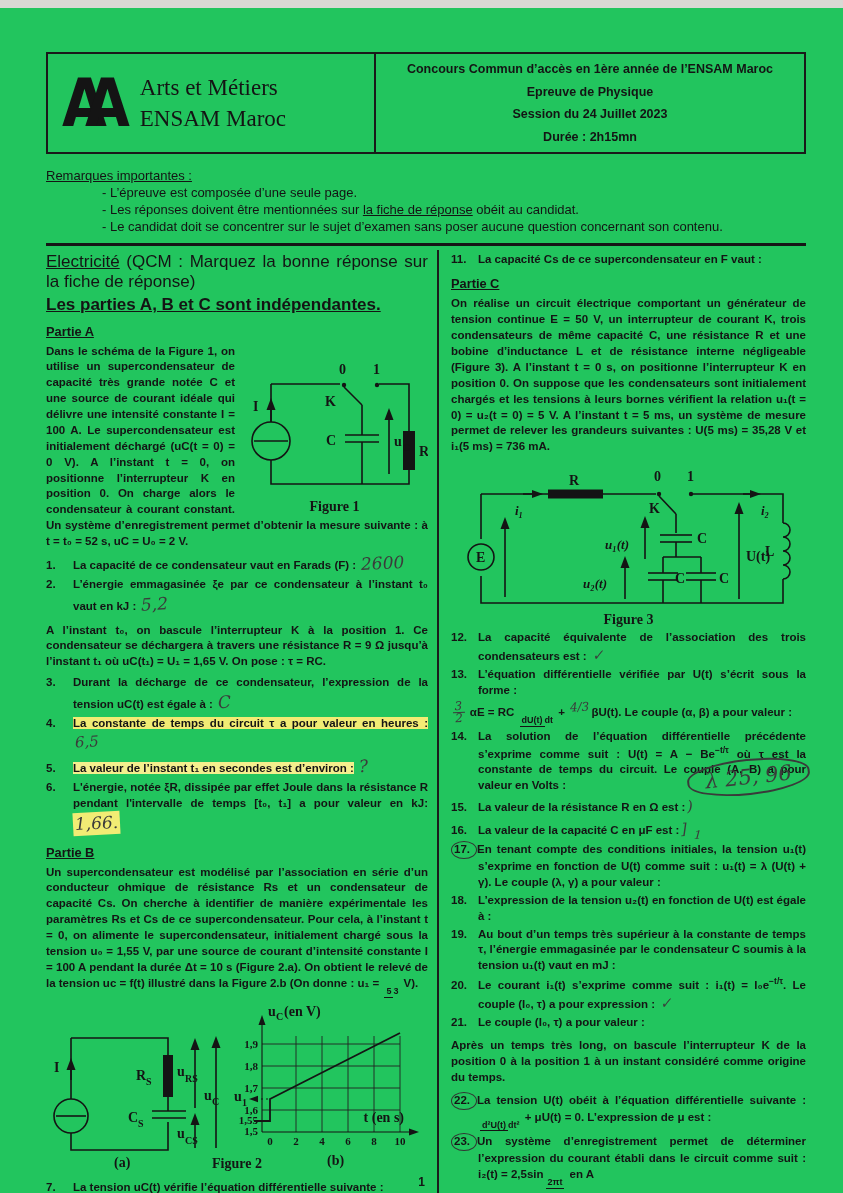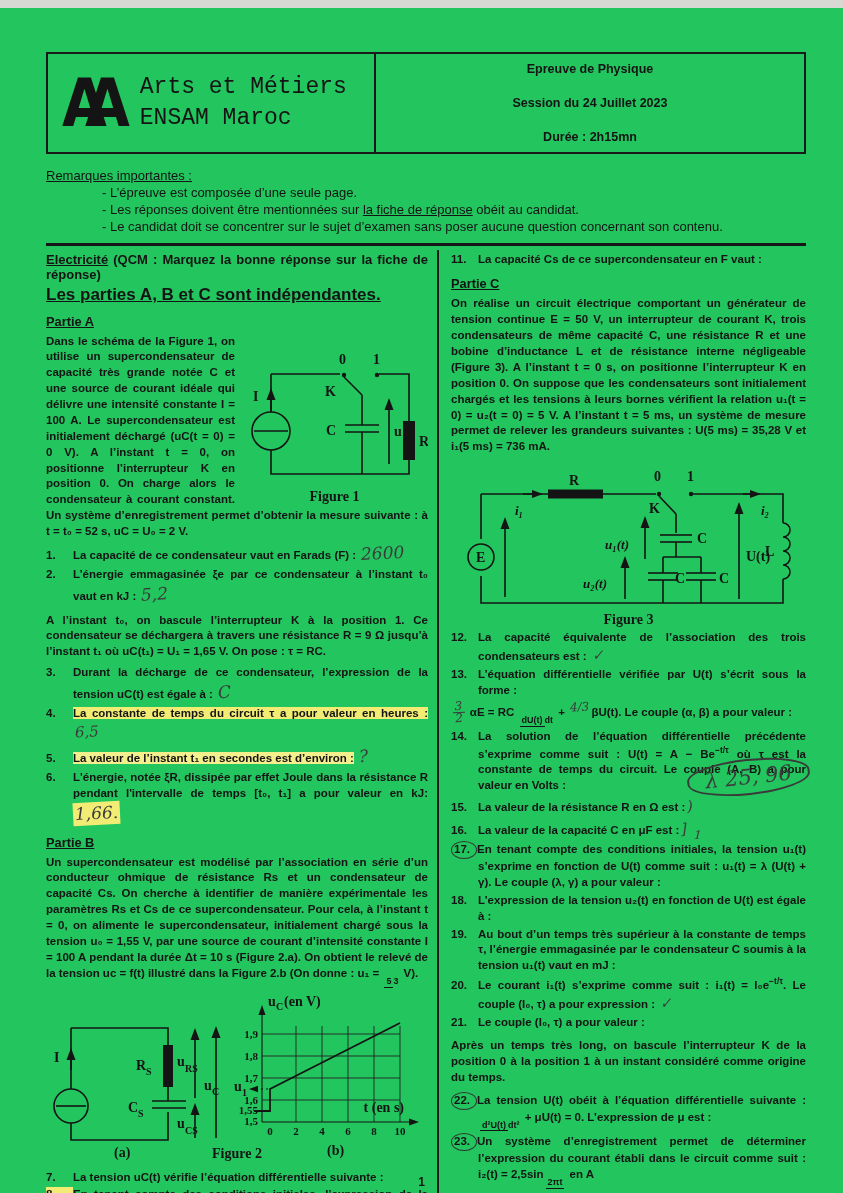--- a/index.html
+++ b/index.html
@@ -5,38 +5,38 @@
   html,body{margin:0;padding:0;background:#d9d9d4;}
   .page{position:relative;width:843px;height:1193px;background:#22c55e;margin:8px auto;
         font-family:"Liberation Sans",sans-serif;color:#141414;overflow:hidden;}
   .content{position:absolute;left:46px;top:44px;width:760px;}
 
   
   .header-box{display:flex;border:2px solid #1a1a1a;height:98px;}
   .logo-cell{width:312px;border-right:2px solid #1a1a1a;display:flex;align-items:center;gap:8px;padding-left:14px;}
   .logo-mark{font-family:"DejaVu Sans",sans-serif;font-weight:bold;font-size:58px;letter-spacing:-22px;
              line-height:.9;padding-right:24px;transform:scaleY(1.15);}
-  .logo-text{font-family:Liberation Mono, monospace;font-size:23px;line-height:1.35;}
+  .logo-text{font-family:Liberation Serif, serif;font-size:23px;line-height:1.35;}
   .head-cell{flex:1;display:flex;flex-direction:column;justify-content:space-between;text-align:center;
              font-weight:700;font-size:12.5px;padding:8px 4px;}
 
   
   .remarks{margin-top:13px;font-size:13px;font-weight:400;line-height:1.32;}
   .remarks-title{text-decoration:underline;}
   .remark-line{margin-left:56px;}
   .u{text-decoration:underline;}
   .rule{border:none;border-top:3px solid #161616;margin:7px 0 4px 0;}
 
   
   .cols{display:flex;align-items:stretch;min-height:938px;}
   .col-left{width:382px;padding-right:9px;}
   .col-right{flex:1;padding-left:12px;border-left:2px solid #1c1c1c;}
   p{margin:0;}
   .just{text-align:justify;font-size:11.5px;font-weight:700;line-height:1.38;}
-  .h-main{font-size:13px;font-weight:700;margin:2px 0 3px;text-align:justify;}
+  .h-main{font-size:17px;font-weight:400;margin:2px 0 3px;text-align:justify;}
   .h-part{font-size:12.8px;font-weight:700;text-decoration:underline;margin:9px 0 5px;}
   .indep{font-size:17px;font-weight:700;text-decoration:underline;margin:3px 0 4px;}
 
   
   .q{position:relative;font-size:11.5px;font-weight:700;line-height:1.38;text-align:justify;
      padding-left:27px;margin:2px 0;}
   .qnum{display:inline-block;width:27px;margin-left:-27px;}
   .eqline{margin-left:-27px;}
   .circled{border:1.5px solid #333;border-radius:50%;padding:0 2px;width:auto;min-width:20px;}
   .hl{background:#f2ec74;}
@@ -89,20 +89,21 @@
 
   <div class="header-box">
     <div class="logo-cell">
       <div class="logo-mark">AA</div>
       <div class="logo-text">
         <div>Arts et Métiers</div>
         <div>ENSAM Maroc</div>
       </div>
     </div>
     <div class="head-cell">
+      <div>Concours Commun d’accès en 1ère année de l’ENSAM Maroc</div>
       <div>Epreuve de Physique</div>
       <div>Session du 24 Juillet 2023</div>
       <div>Durée : 2h15mn</div>
     </div>
   </div>
 
   <div class="remarks">
     <div class="remarks-title">Remarques importantes :</div>
     <div class="remark-line"><span>- L’épreuve est composée d’une seule page.</span></div>
     <div class="remark-line"><span>- Les réponses doivent être mentionnées sur </span><span class="u">la fiche de réponse</span><span> obéit au candidat.</span></div>

